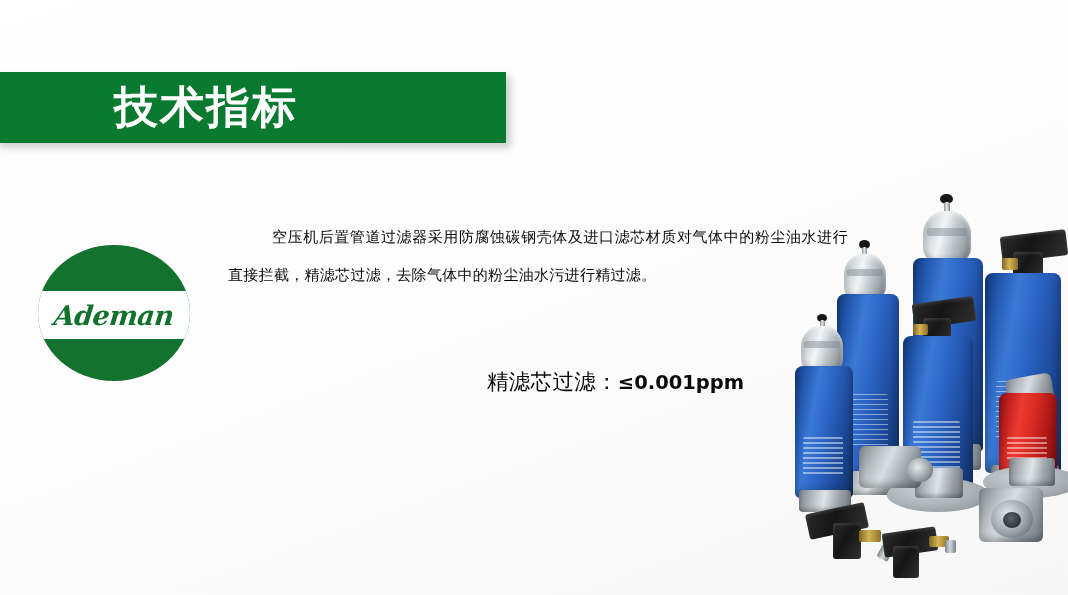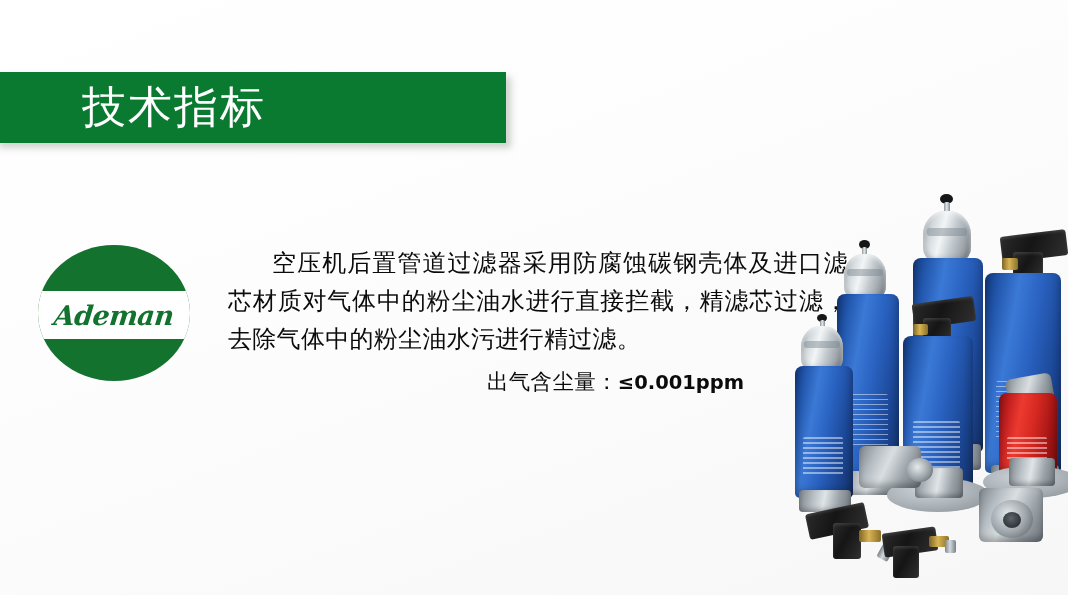--- a/index.html
+++ b/index.html
@@ -30,27 +30,27 @@
     left: -6px;
     top: 72px;
     width: 512px;
     height: 71px;
     background: #0a7a30;
     box-shadow: 5px 5px 7px rgba(120,130,120,0.35);
     display: flex;
     align-items: center;
   }
   .title-text {
-    margin-left: 88px;
+    margin-left: 120px;
     color: #ffffff;
     font-family: "Liberation Serif", "DejaVu Serif", serif;
     font-size: 44px;
     line-height: 1;
     letter-spacing: 2px;
-    font-weight: 400;
+    font-weight: 700;
     white-space: nowrap;
   }
 
   
   .logo {
     position: absolute;
     left: 38px;
     top: 245px;
     width: 152px;
     height: 136px;
@@ -77,24 +77,24 @@
     font-style: italic;
     letter-spacing: -0.5px;
     line-height: 1;
     transform: skewX(-6deg);
   }
 
   
   .body-copy {
     position: absolute;
     left: 228px;
-    top: 244px;
+    top: 218px;
     width: 620px;
     color: #0b0b0b;
-    font-size: 24px;
+    font-size: 15px;
     line-height: 38px;
     letter-spacing: 0.3px;
   }
   .para {
     text-indent: 44px;
     text-align: justify;
     text-justify: inter-ideograph;
   }
 
   .spec-block {
@@ -263,21 +263,21 @@
       <span class="logo-word">Ademan</span>
     </div>
   </div>
 
   <div class="body-copy">
     <p class="para">空压机后置管道过滤器采用防腐蚀碳钢壳体及进口滤芯材质对气体中的粉尘油水进行直接拦截，精滤芯过滤，去除气体中的粉尘油水污进行精过滤。</p>
   </div>
 
   <div class="spec-block">
     <div class="spec-line indent">
-      <span>出气含尘量：</span><span class="spec-value">≤0.001ppm</span>
+      <span>精滤芯过滤：</span><span class="spec-value">≤0.001ppm</span>
     </div>
   </div>
 
   <div class="product-photo">
 
     <div class="unit">
       <div class="dome-cap" style="left:145px; top:16px; width:13px; height:10px;"></div>
       <div class="dome-stem" style="left:149px; top:24px; width:6px; height:12px;"></div>
       <div class="dome" style="left:128px; top:33px; width:48px; height:52px;"></div>
       <div class="body-cyl" style="left:118px; top:80px; width:70px; height:194px;">

